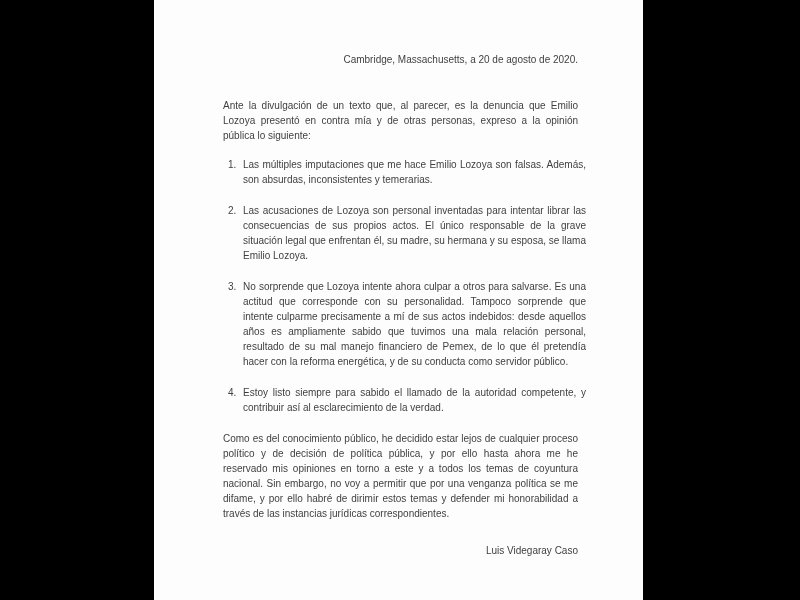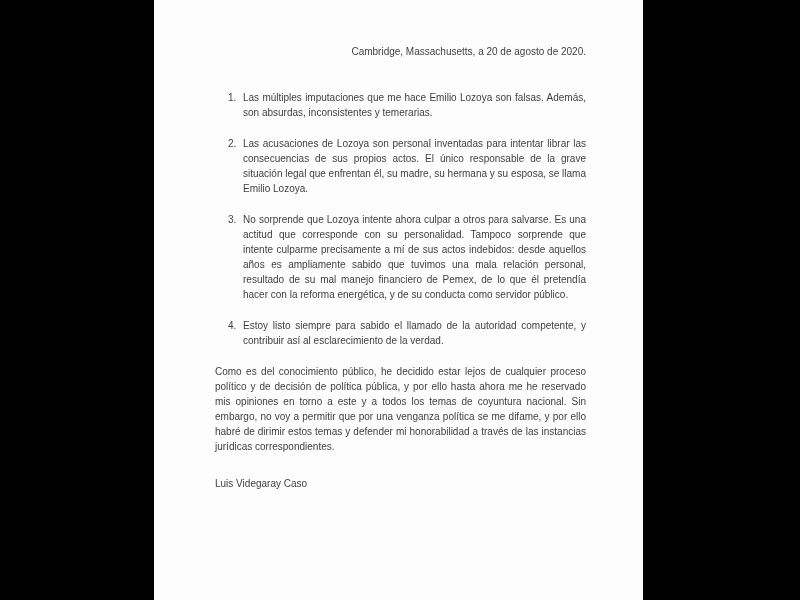--- a/index.html
+++ b/index.html
@@ -28,21 +28,21 @@
   .content {
     box-sizing: border-box;
     width: 100%;
     height: 100%;
     padding: 44px 57px 0 61px;
     color: var(--ink, #3f3f3f);
     font-size: 10px;
     line-height: 15px;
     text-align: justify;
   }
-  .content p { margin: 0; }
+  .content p { margin: 8px; }
   .dateline {
     text-align: right;
     margin-bottom: 31px !important;
   }
   .intro {
     margin-bottom: 14px !important;
   }
   .list { margin: 0; }
   .item {
     display: flex;
@@ -55,32 +55,33 @@
   }
   .item .itext {
     flex: 1;
     text-align: justify;
   }
   .closing {
     margin-top: 0 !important;
   }
   .signature {
     margin-top: 22px !important;
-    text-align: left;
+    text-align: right;
   }
 </style>
 </head>
 <body>
 
 <div class="stage">
   <div class="paper">
     <div class="content">
 
       <p class="dateline">Cambridge, Massachusetts, a 20 de agosto de 2020.</p>
 
+      <p class="intro">Ante la divulgación de un texto que, al parecer, es la denuncia que Emilio Lozoya presentó en contra mía y de otras personas, expreso a la opinión pública lo siguiente:</p>
 
       <div class="list">
         <div class="item">
           <span class="num">1.</span>
           <span class="itext">Las múltiples imputaciones que me hace Emilio Lozoya son falsas. Además, son absurdas, inconsistentes y temerarias.</span>
         </div>
         <div class="item">
           <span class="num">2.</span>
           <span class="itext">Las acusaciones de Lozoya son personal inventadas para intentar librar las consecuencias de sus propios actos. El único responsable de la grave situación legal que enfrentan él, su madre, su hermana y su esposa, se llama Emilio Lozoya.</span>
         </div>

